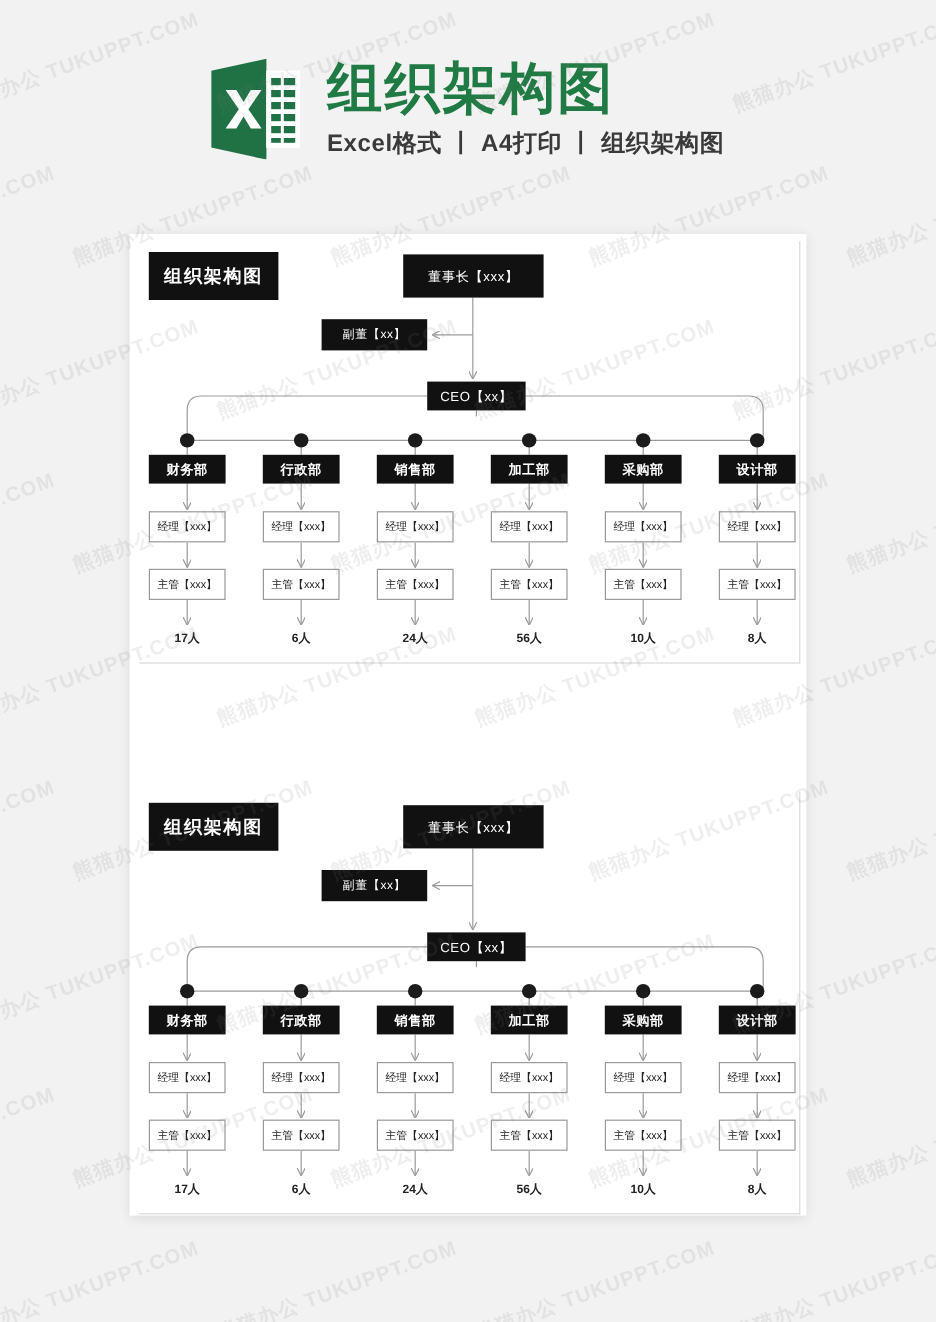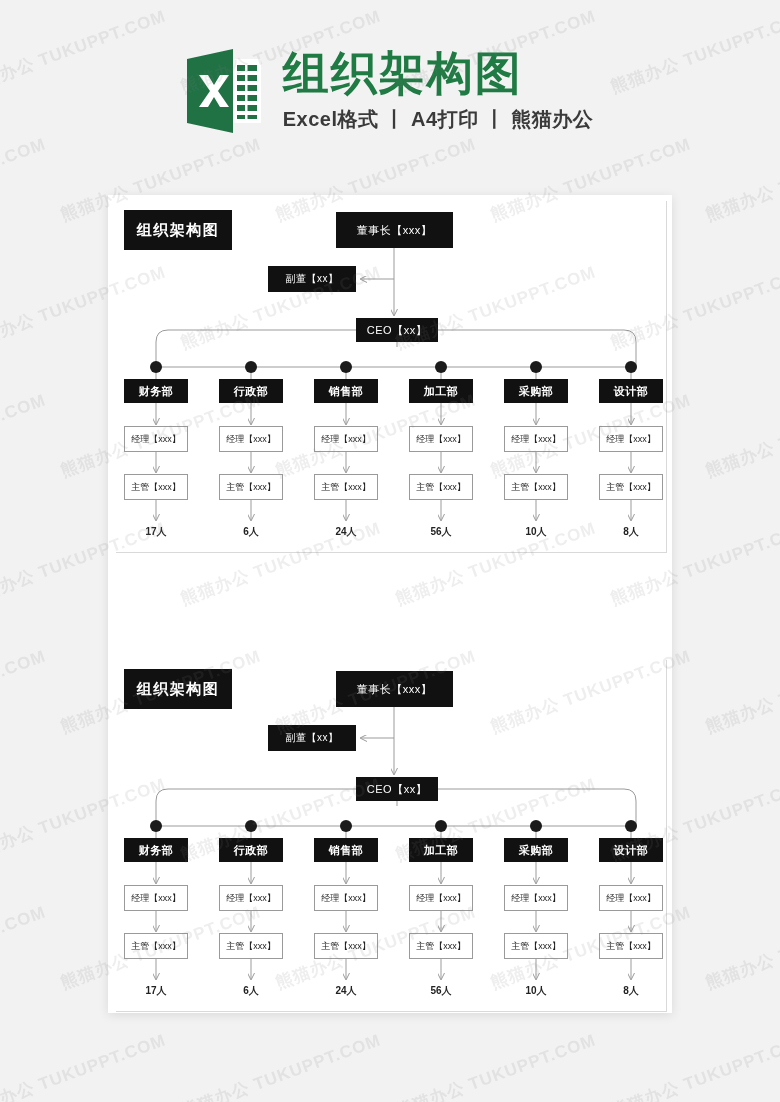--- a/index.html
+++ b/index.html
@@ -125,21 +125,21 @@
           <rect x="50" y="56" width="20" height="6"></rect>
           <rect x="50" y="66" width="20" height="4"></rect>
         </g>
         <rect x="58" y="14" width="2.5" height="58" fill="#ffffff"></rect>
         <path d="M12 26 L21 26 L27 36 L33 26 L42 26 L31 42 L42 58 L33 58 L27 48 L21 58 L12 58 L23 42 Z" fill="#ffffff"></path>
       </svg>
     </div>
 
     <div class="title-block">
       <div class="main-title">组织架构图</div>
-      <div class="sub-title">Excel格式 丨 A4打印 丨 熊猫办公</div>
+      <div class="sub-title">Excel格式 丨 A4打印 丨 组织架构图</div>
     </div>
 
   </div>
 </div>
 
 <div class="sheet">
 
   <div class="panel p1">
       <div class="grid-frame"></div>
       <svg class="conn" viewBox="0 0 564 358">

